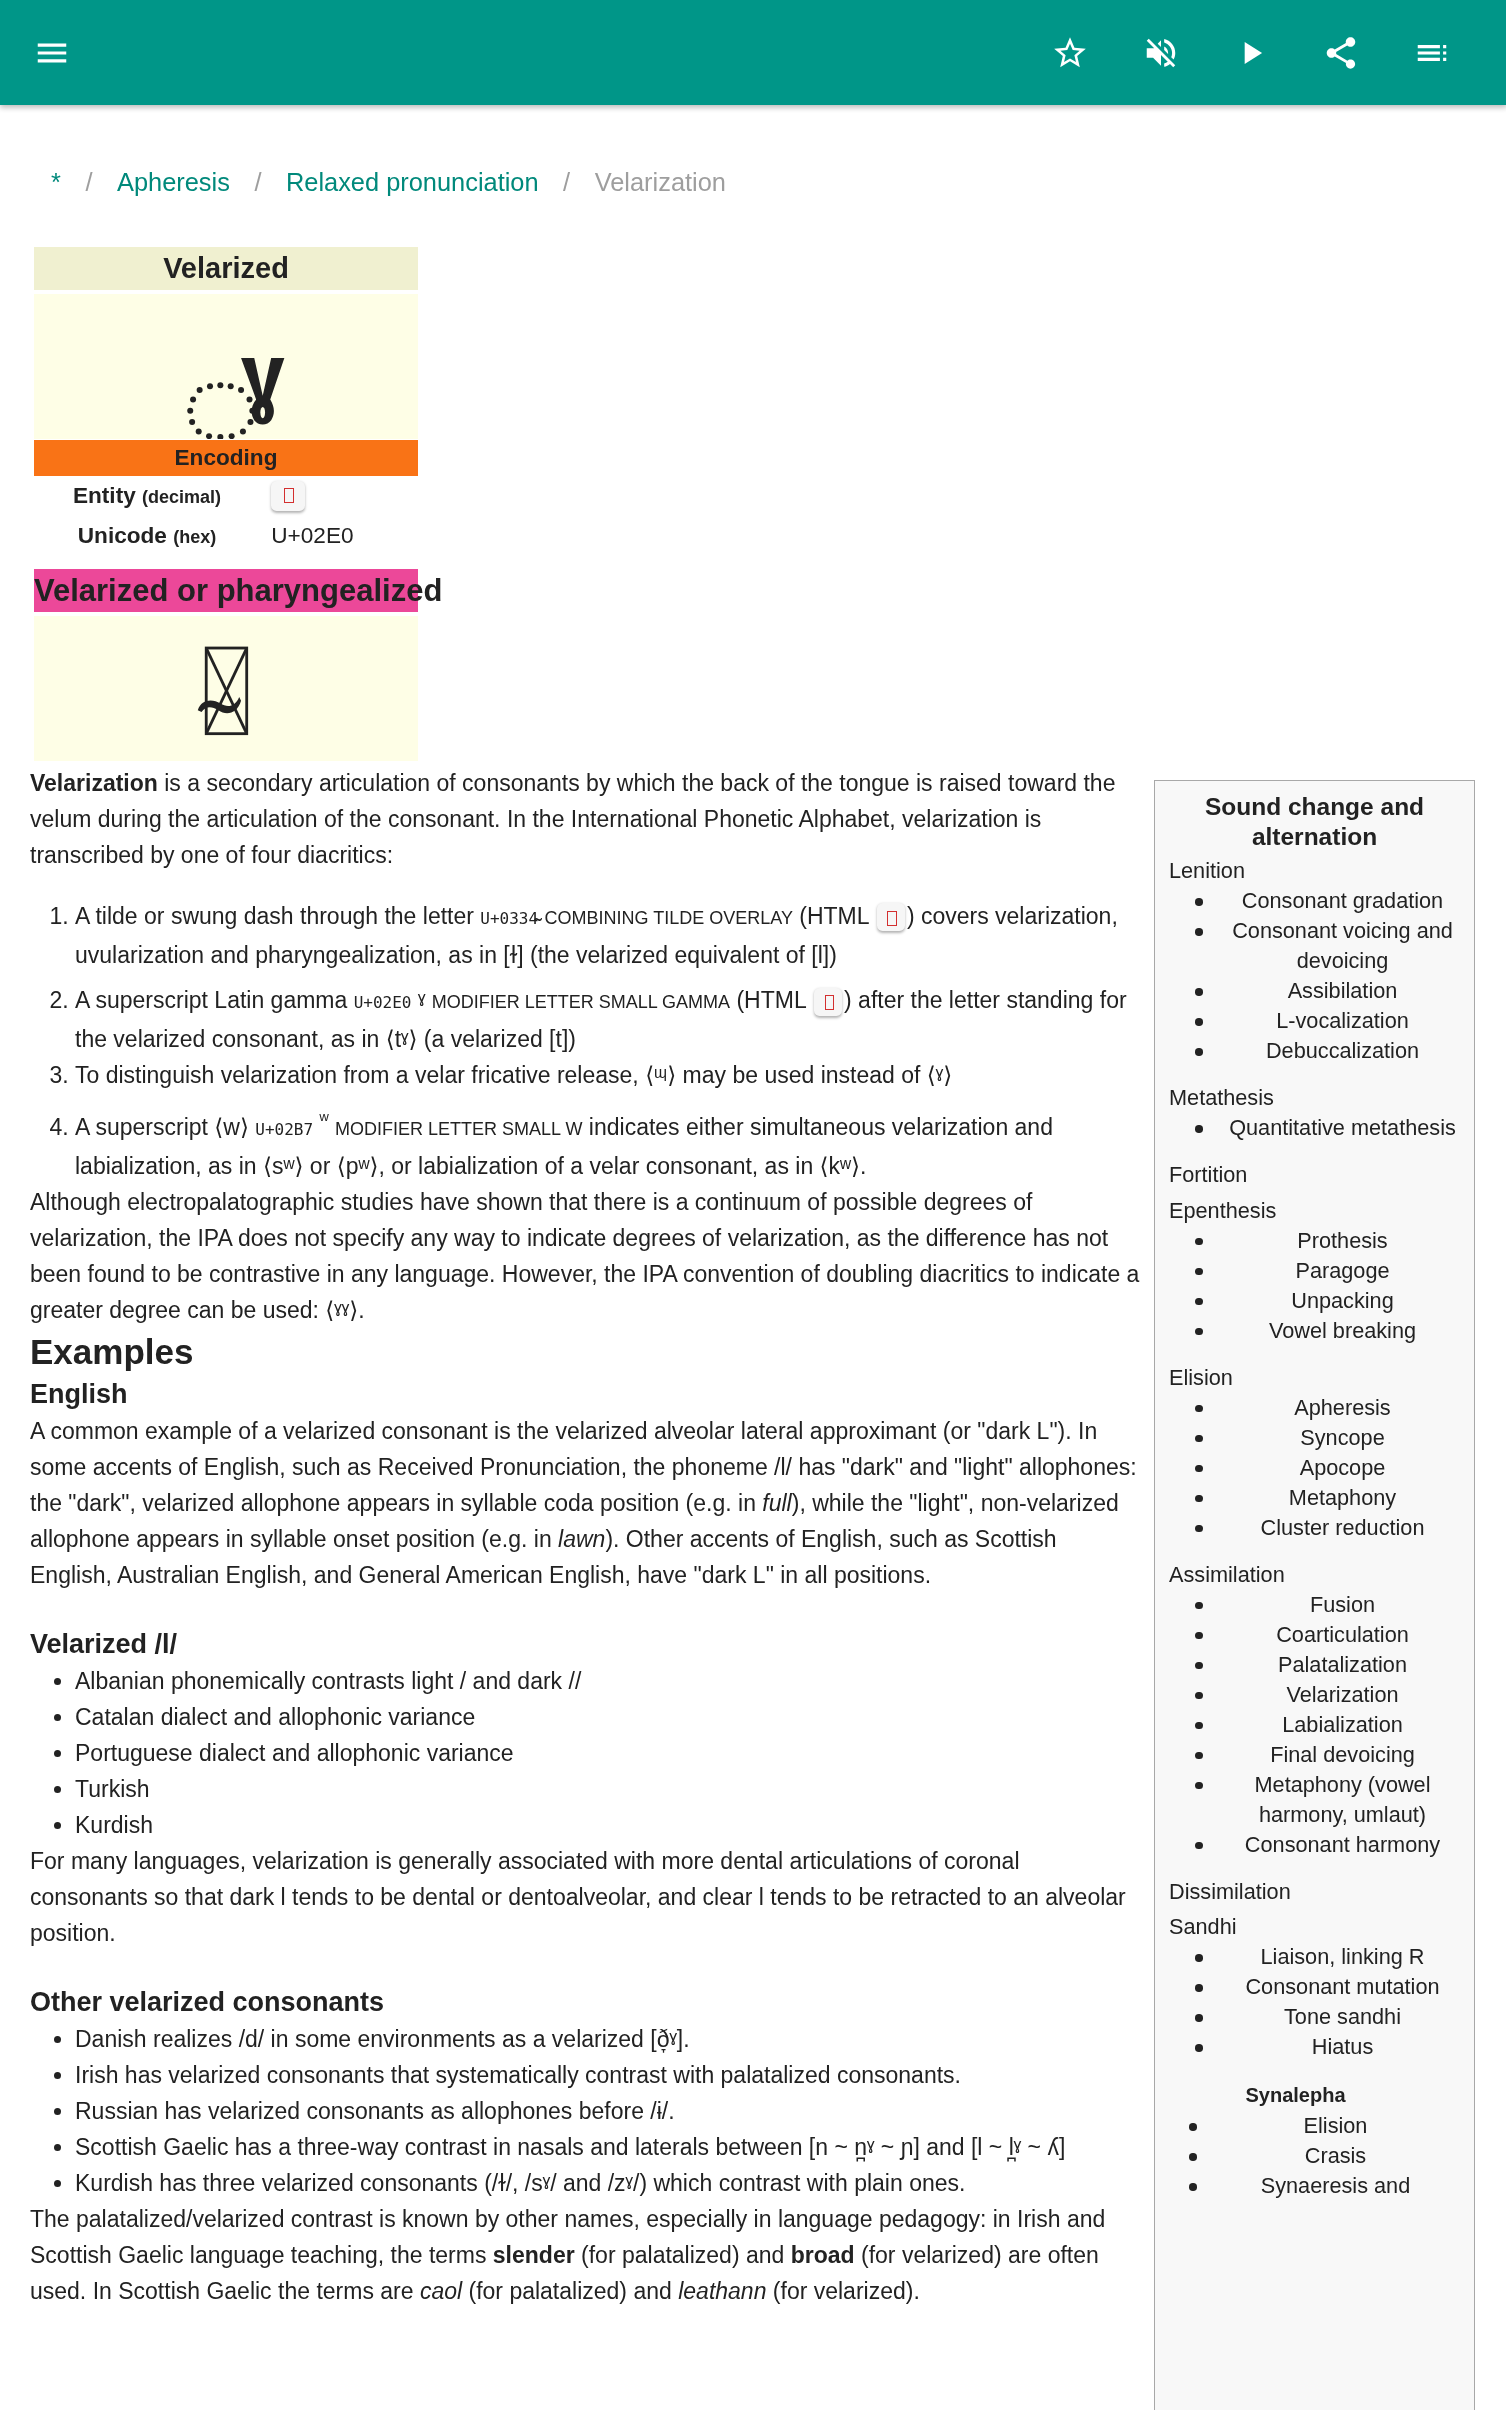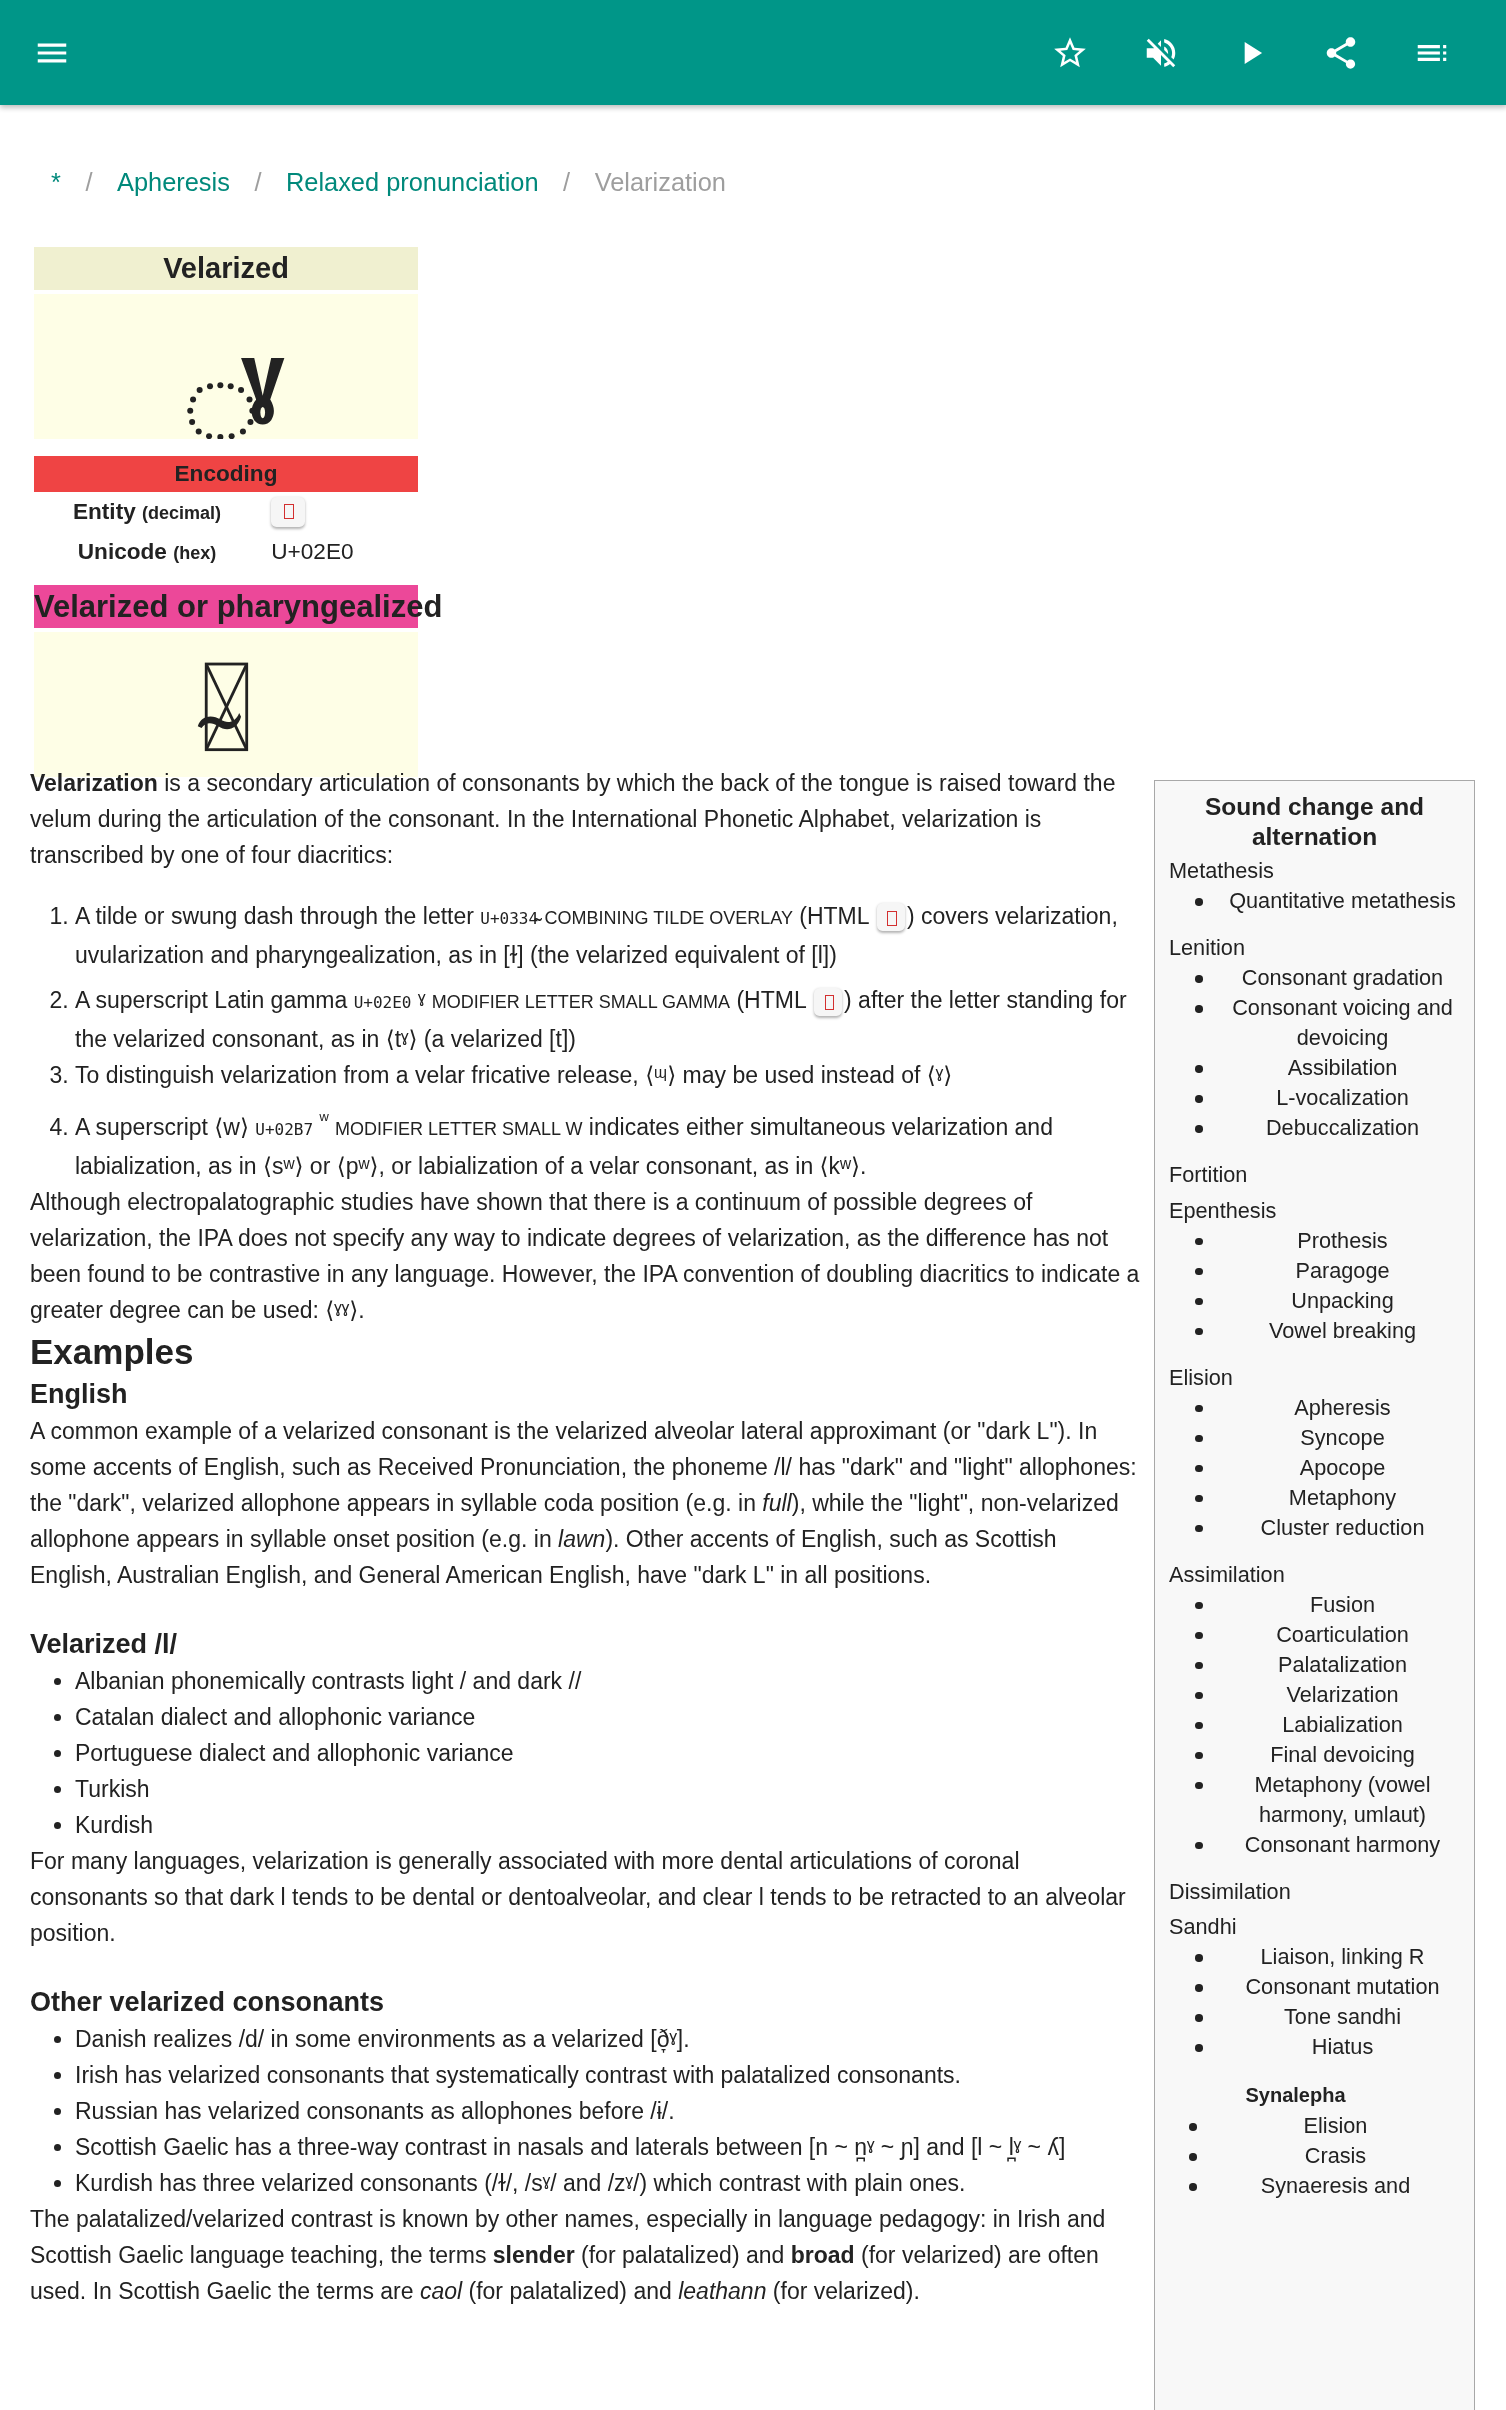--- a/index.html
+++ b/index.html
@@ -15,21 +15,21 @@
   
   .crumbs { position: absolute; left: 51px; top: 168px; font-size: 25.4px; display: flex; align-items: center; }
   .crumbs .lnk { color: #00897b; cursor: pointer; }
   .crumbs .sep { color: #9e9e9e; margin: 0 24.5px; }
   .crumbs .cur { color: #9e9e9e; }
 
   
   .infobox { position: absolute; left: 34px; top: 247px; width: 384px; }
   .ib-head { background: #f0f0d0; text-align: center; font-weight: bold; font-size: 29px; line-height: 43px; height: 43px; color: #222; }
   .ib-glyph { background: #fefee6; height: 145px; margin-top: 3.8px; position: relative; }
-  .ib-sub { background: #ef4444; text-align: center; font-weight: bold; font-size: 22.6px; height: 36px; line-height: 36px; margin-top: 17px; }
+  .ib-sub { background: #f97316; text-align: center; font-weight: bold; font-size: 22.6px; height: 36px; line-height: 36px; margin-top: 1px; }
   .ib-row { display: flex; height: 40px; align-items: center; font-size: 22.6px; }
   .ib-row .k { width: 226px; text-align: center; font-weight: bold; }
   .ib-row .k small { font-size: 18px; }
   .ib-row .v { padding-left: 11.3px; }
   .ent-btn { display: inline-block; width: 34px; height: 30px; border-radius: 5.6px; background: #f6f6f6; box-shadow: 0 1.9px 2.8px rgba(0,0,0,0.3); position: relative; vertical-align: middle; cursor: pointer; }
   .ent-btn::after { content: ""; position: absolute; left: 13px; top: 7.5px; width: 7.5px; height: 13px; border: 1.9px solid #d32f2f; }
   .ib-head2 { background: #ec4899; font-weight: bold; font-size: 31px; height: 43px; line-height: 43px; text-align: center; margin-top: 13px; white-space: nowrap; }
   .ib-glyph2 { background: #fefee6; height: 145px; margin-top: 3.8px; position: relative; }
 
   
@@ -196,33 +196,33 @@
     <li>Scottish Gaelic has a three-way contrast in nasals and laterals between [n ~ n̪ˠ ~ ɲ] and [l ~ l̪ˠ ~ ʎ]</li>
     <li>Kurdish has three velarized consonants (/ɫ/, /sˠ/ and /zˠ/) which contrast with plain ones.</li>
   </ul>
   <p><span>The palatalized/velarized contrast is known by other names, especially in language pedagogy: in Irish and Scottish Gaelic language teaching, the terms </span><b>slender</b><span> (for palatalized) and </span><b>broad</b><span> (for velarized) are often used. In Scottish Gaelic the terms are </span><i>caol</i><span> (for palatalized) and </span><i>leathann</i><span> (for velarized).</span></p>
 </div>
 
 <div class="navbox">
   <div class="title">Sound change and alternation</div>
   <div id="nav-groups">
       <div class="group">
-        <div class="gname">Metathesis</div>
-        <ul>
-          <li>Quantitative metathesis</li>
-        </ul>
-      </div>
-      <div class="group">
         <div class="gname">Lenition</div>
         <ul>
           <li>Consonant gradation</li>
           <li>Consonant voicing and devoicing</li>
           <li>Assibilation</li>
           <li>L-vocalization</li>
           <li>Debuccalization</li>
+        </ul>
+      </div>
+      <div class="group">
+        <div class="gname">Metathesis</div>
+        <ul>
+          <li>Quantitative metathesis</li>
         </ul>
       </div>
       <div class="group">
         <div class="gname nolist">Fortition</div>
       </div>
       <div class="group">
         <div class="gname">Epenthesis</div>
         <ul>
           <li>Prothesis</li>
           <li>Paragoge</li>

